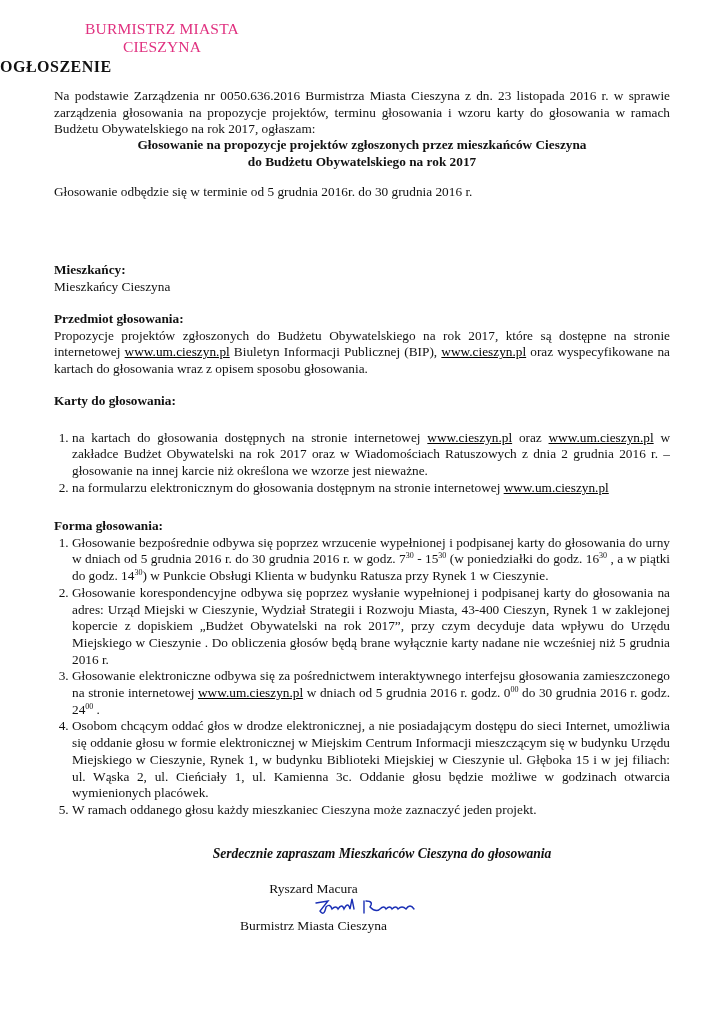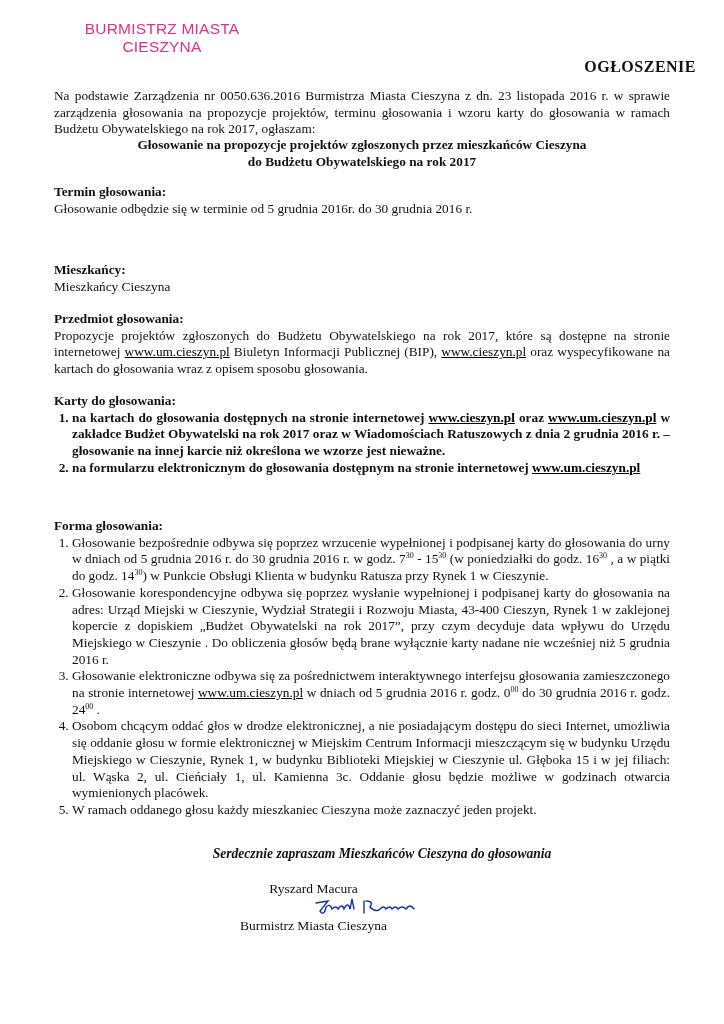--- a/index.html
+++ b/index.html
@@ -1,22 +1,22 @@
 <!DOCTYPE html>
 <html><head>
 <meta charset="utf-8">
 <style>
   html, body { margin: 0; padding: 0; background: #ffffff; }
   body { width: 724px; height: 1024px; position: relative; overflow: hidden;
          font-family: "Liberation Serif", "DejaVu Serif", serif; color: #111; }
   .stamp { position: absolute; left: 62px; top: 20px; width: 200px; text-align: center;
-           color: #e0307f; font-family: Liberation Sans, sans-serif; font-size: 15.5px;
+           color: #e0307f; font-family: Liberation Serif, serif; font-size: 15.5px;
            line-height: 18px; letter-spacing: 0.2px; font-weight: normal; }
   .stamp div { white-space: nowrap; }
-  .title { position: absolute; left: 0; width: 696px; top: 58px; text-align: right;
+  .title { position: absolute; left: 0; width: 696px; top: 58px; text-align: left;
            font-weight: bold; font-size: 16px; letter-spacing: 0.5px; }
   .block { position: absolute; left: 54px; width: 616px; font-size: 13.3px; line-height: 16.7px;
            text-align: justify; }
   .center { text-align: center; font-weight: bold; }
   .h { font-weight: bold; }
   a { color: #000000; text-decoration: underline; }
   ol { margin: 0; padding-left: 18px; }
   ol li { padding-left: 0; margin-left: 0; }
   sup { font-size: 8px; line-height: 0; vertical-align: 5px; }
   .closing { position: absolute; left: 0; width: 724px; top: 846px; text-align: center;
@@ -35,37 +35,36 @@
 <div class="title">OGŁOSZENIE</div>
 
 <div class="block" style="top:88px;">Na podstawie Zarządzenia nr 0050.636.2016 Burmistrza Miasta Cieszyna z dn. 23 listopada 2016 r. w sprawie zarządzenia głosowania na propozycje projektów, terminu głosowania i wzoru karty do głosowania w ramach Budżetu Obywatelskiego na rok 2017, ogłaszam:</div>
 
 <div class="block center" style="top:137px;">
   <div>Głosowanie na propozycje projektów zgłoszonych przez mieszkańców Cieszyna</div>
   <div>do Budżetu Obywatelskiego na rok 2017</div>
 </div>
 
 <div class="block" style="top:184px;">
-  <div class="h">Termin głosowania:</div>
   <div>Głosowanie odbędzie się w terminie od 5 grudnia 2016r. do 30 grudnia 2016 r.</div>
 </div>
 
 <div class="block" style="top:262px;">
   <div class="h">Mieszkańcy:</div>
   <div>Mieszkańcy Cieszyna</div>
 </div>
 
 <div class="block" style="top:311px;">
   <div class="h">Przedmiot głosowania:</div>
   <div><span>Propozycje projektów zgłoszonych do Budżetu Obywatelskiego na rok 2017, które są dostępne na stronie internetowej </span><a>www.um.cieszyn.pl</a><span> Biuletyn Informacji Publicznej (BIP), </span><a>www.cieszyn.pl</a><span> oraz wyspecyfikowane na kartach do głosowania wraz z opisem sposobu głosowania.</span></div>
 </div>
 
 <div class="block" style="top:393px;">
   <div class="h">Karty do głosowania:</div>
-  <ol style="margin-top:0;font-weight:bold;">
+  <ol style="margin-top:20px;">
     <li><span>na kartach do głosowania dostępnych na stronie internetowej </span><a>www.cieszyn.pl</a><span> oraz </span><a>www.um.cieszyn.pl</a><span> w zakładce Budżet Obywatelski na rok 2017 oraz w Wiadomościach Ratuszowych z dnia 2 grudnia 2016 r. – głosowanie na innej karcie niż określona we wzorze jest nieważne.</span></li>
     <li><span>na formularzu elektronicznym do głosowania dostępnym na stronie internetowej </span><a>www.um.cieszyn.pl</a></li>
   </ol>
 </div>
 
 <div class="block" style="top:518px;">
   <div class="h">Forma głosowania:</div>
   <ol>
     <li><span>Głosowanie bezpośrednie odbywa się poprzez wrzucenie wypełnionej i podpisanej karty do głosowania do urny w dniach od 5 grudnia 2016 r. do 30 grudnia 2016 r. w godz. 7</span><sup>30</sup><span> - 15</span><sup>30</sup><span> (w poniedziałki do godz. 16</span><sup>30</sup><span> , a w piątki do godz. 14</span><sup>30</sup><span>) w Punkcie Obsługi Klienta w budynku Ratusza przy Rynek 1 w Cieszynie.</span></li>
     <li>Głosowanie korespondencyjne odbywa się poprzez wysłanie wypełnionej i podpisanej karty do głosowania na adres: Urząd Miejski w Cieszynie, Wydział Strategii i Rozwoju Miasta, 43-400 Cieszyn, Rynek 1 w zaklejonej kopercie z dopiskiem „Budżet Obywatelski na rok 2017”, przy czym decyduje data wpływu do Urzędu Miejskiego w Cieszynie . Do obliczenia głosów będą brane wyłącznie karty nadane nie wcześniej niż 5 grudnia 2016 r.</li>

